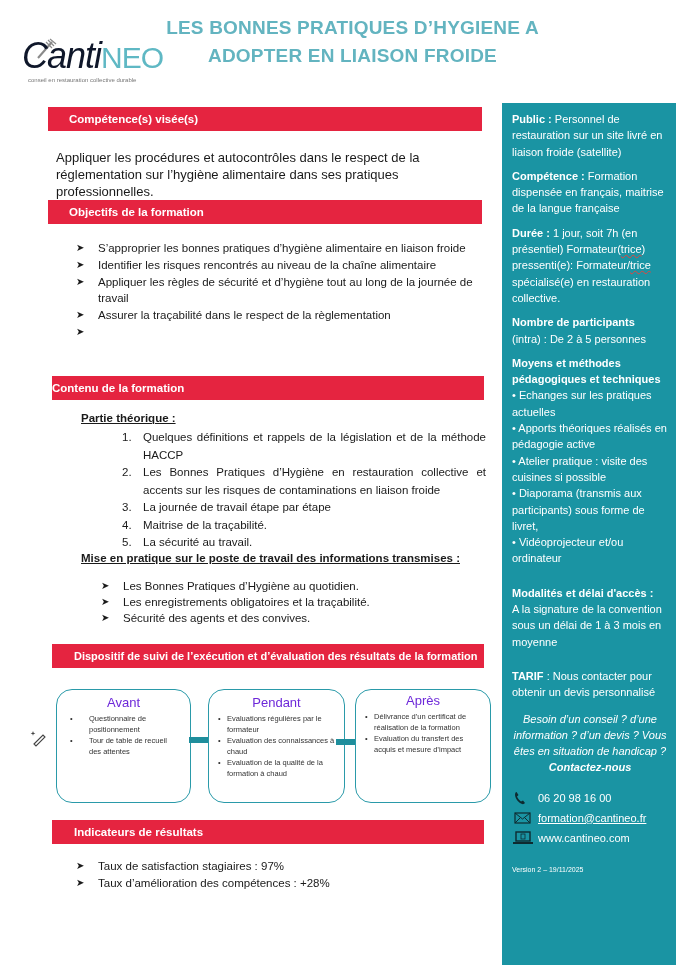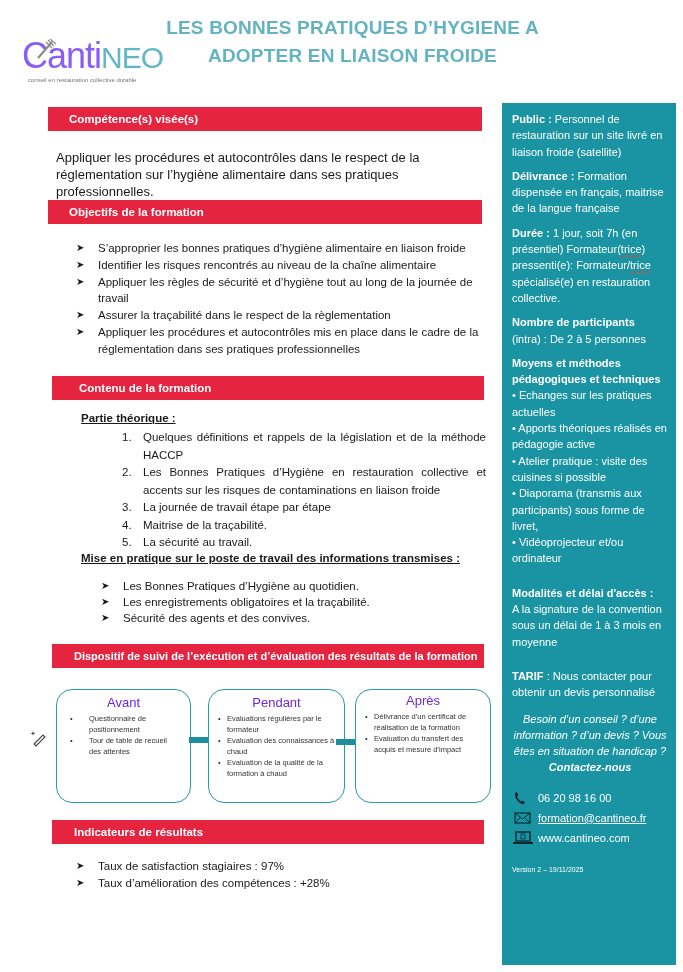--- a/index.html
+++ b/index.html
@@ -1,21 +1,21 @@
 <!DOCTYPE html>
 <html><head>
 <meta charset="utf-8">
 <style>
   * { box-sizing: border-box; margin: 0; padding: 0; }
   html, body { width: 683px; height: 972px; background: #ffffff; overflow: hidden; }
   body { position: relative; font-family: "Liberation Sans", sans-serif; color: #1a1a1a; }
 
   .logo { position: absolute; left: 18px; top: 36px; width: 160px; height: 50px; }
   .logo-word { position: absolute; left: 4px; top: 0; font-size: 36px; line-height: 40px; letter-spacing: -1px; white-space: nowrap; }
-  .logo-word .pink { color: #8b5cf6; }
+  .logo-word .pink { color: #0f172a; font-style: italic; }
   .logo-word .teal { color: #5fb8c4; font-size: 30px; }
   .logo-fork { position: absolute; left: 14px; top: 2px; width: 26px; height: 22px; }
   .logo-tag { position: absolute; left: 10px; top: 41px; font-size: 6px; color: #777; white-space: nowrap; }
 
   .title { position: absolute; left: 140px; top: 14px; width: 425px; text-align: center; color: #63b4c0; font-weight: bold; font-size: 19px; line-height: 28px; letter-spacing: 0.2px; }
 
   .band { position: absolute; background: #e52440; color: #fff; font-weight: bold; font-size: 11.5px; height: 24px; line-height: 24px; }
 
   .para { position: absolute; font-size: 13px; line-height: 17px; }
 
@@ -67,24 +67,24 @@
 
 <div class="band" style="left:48px; top:107px; width:434px; padding-left:21px;">Compétence(s) visée(s)</div>
 <div class="para" style="left:56px; top:149px; width:420px;">Appliquer les procédures et autocontrôles dans le respect de la réglementation sur l’hygiène alimentaire dans ses pratiques professionnelles.</div>
 
 <div class="band" style="left:48px; top:200px; width:434px; padding-left:21px;">Objectifs de la formation</div>
 <ul class="arrow" style="left:76px; top:240px; width:404px;">
   <li><span class="ar">➤</span><span>S’approprier les bonnes pratiques d’hygiène alimentaire en liaison froide</span></li>
   <li><span class="ar">➤</span><span>Identifier les risques rencontrés au niveau de la chaîne alimentaire</span></li>
   <li><span class="ar">➤</span><span>Appliquer les règles de sécurité et d’hygiène tout au long de la journée de travail</span></li>
   <li><span class="ar">➤</span><span>Assurer la traçabilité dans le respect de la règlementation</span></li>
-  <li><span class="ar">➤</span><span>Appliquer les procédures et autocontrôles mis en place dans le cadre de la réglementation dans ses pratiques professionnelles</span></li>
+  <li><span class="ar">➤</span></li>
 </ul>
 
-<div class="band" style="left:52px; top:376px; width:432px; padding-left:27px;">Contenu de la formation</div>
+<div class="band" style="left:52px; top:376px; width:432px; ">Contenu de la formation</div>
 <div class="sub-h" style="left:81px; top:412px;">Partie théorique :</div>
 <ol class="num" style="left:122px; top:429px; width:364px;">
   <li><span class="n">1.</span><span>Quelques définitions et rappels de la législation et de la méthode HACCP</span></li>
   <li><span class="n">2.</span><span>Les Bonnes Pratiques d’Hygiène en restauration collective et accents sur les risques de contaminations en liaison froide</span></li>
   <li><span class="n">3.</span><span>La journée de travail étape par étape</span></li>
   <li><span class="n">4.</span><span>Maitrise de la traçabilité.</span></li>
   <li><span class="n">5.</span><span>La sécurité au travail.</span></li>
 </ol>
 <div class="sub-h" style="left:81px; top:552px;">Mise en pratique sur le poste de travail des informations transmises :</div>
 <ul class="arrow" style="left:101px; top:578px; width:380px; line-height:16px;">
@@ -142,21 +142,21 @@
 </div>
 
 <div class="band" style="left:52px; top:820px; width:432px; padding-left:22px;">Indicateurs de résultats</div>
 <ul class="arrow" style="left:76px; top:858px; width:400px;">
   <li><span class="ar">➤</span><span>Taux de satisfaction stagiaires : 97%</span></li>
   <li><span class="ar">➤</span><span>Taux d’amélioration des compétences : +28%</span></li>
 </ul>
 
 <div class="side">
   <p><b>Public :</b><span> Personnel de restauration sur un site livré en liaison froide (satellite)</span></p>
-  <p><b>Délivrance :</b><span> Formation dispensée en français, maitrise de la langue française</span></p>
+  <p><b>Compétence :</b><span> Formation dispensée en français, maitrise de la langue française</span></p>
   <p><b>Durée :</b><span> 1 jour, soit 7h (en présentiel) Formateur(</span><span class="spell">trice</span><span>) pressenti(e): Formateur/</span><span class="spell">trice</span><span> spécialisé(e) en restauration collective.</span></p>
   <p><b>Nombre de participants</b><br><span>(intra) : De 2 à 5 personnes</span></p>
   <div style="margin-bottom:18px;">
     <b>Moyens et méthodes pédagogiques et techniques</b>
     <div>• Echanges sur les pratiques actuelles</div>
     <div>• Apports théoriques réalisés en pédagogie active</div>
     <div>• Atelier pratique : visite des cuisines si possible</div>
     <div>• Diaporama (transmis aux participants) sous forme de livret,</div>
     <div>• Vidéoprojecteur et/ou ordinateur</div>
   </div>

